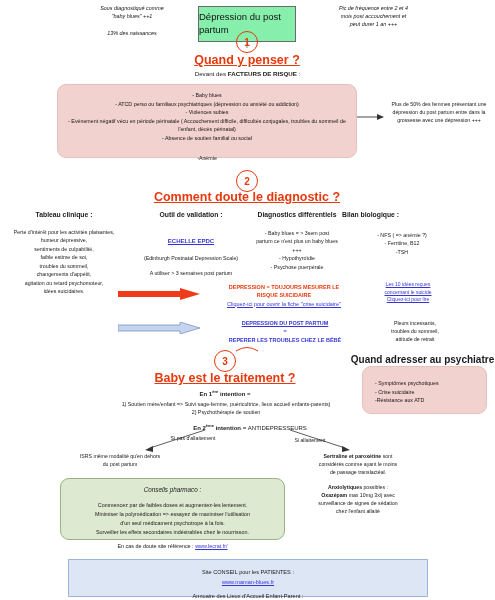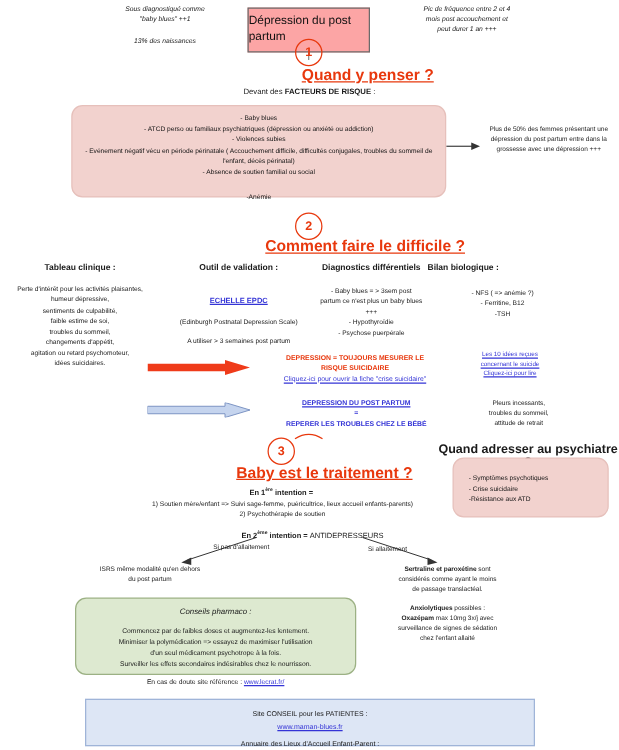--- a/index.html
+++ b/index.html
@@ -12,33 +12,33 @@
   .abs{position:absolute;box-sizing:border-box;}
   .ctr{text-align:center;}
   .ital{font-style:italic;}
   .b{font-weight:bold;}
   .red{color:#e8380d;}
   .blue{color:#3434d6;}
   .u{text-decoration:underline;}
 
   
   .titlebox{
-    border:1px solid #6b6b6b;background:#fca5a5;
+    border:1px solid #6b6b6b;background:#86efac;
     display:flex;align-items:center;justify-content:flex-start;
     font-size:9.5px;line-height:1.35;color:#111;
   }
   
   .circ{
     border:1.3px solid #e8380d;border-radius:50%;
     color:#e8380d;font-size:10px;font-weight:bold;
     display:flex;align-items:center;justify-content:center;
   }
   .sechead{
     color:#e8380d;font-weight:bold;font-size:12.5px;
-    text-decoration:underline;text-align:right;
+    text-decoration:underline;text-align:center;
   }
   .note{font-size:5.4px;font-style:italic;line-height:1.5;text-align:center;color:#161616;}
 
   .pinkbox{
     background:#f2d2ce;border:1px solid #e6c0bb;border-radius:9px;
     font-size:5.3px;line-height:1.62;text-align:center;color:#141414;
     padding:6px 8px;
   }
   .colhead{font-size:6.8px;font-weight:bold;text-align:center;line-height:1.3;}
   .colbody{font-size:5.3px;line-height:1.6;text-align:center;}
@@ -116,21 +116,21 @@
 
 <div class="abs tiny ctr" style="left:386px;top:100px;width:106px;">
   <span>Plus de 50% des femmes présentant une dépression du post partum entre dans la grossesse avec une dépression +++</span>
 </div>
 
 <div class="abs circ" style="left:236px;top:170px;width:22px;height:22px;">
   <span>2</span>
 </div>
 
 <div class="abs sechead" style="left:122px;top:190px;width:250px;">
-  <span>Comment faire le difficile ?</span>
+  <span>Comment doute le diagnostic ?</span>
 </div>
 
 <div class="abs" style="left:4px;top:211px;width:120px;">
   <div class="colhead">Tableau clinique :</div>
   <div class="colbody" style="margin-top:8px;">
     <div>Perte d'intérêt pour les activités plaisantes,</div>
     <div>humeur dépressive,</div>
     <div>sentiments de culpabilité,</div>
     <div>faible estime de soi,</div>
     <div>troubles du sommeil,</div>

